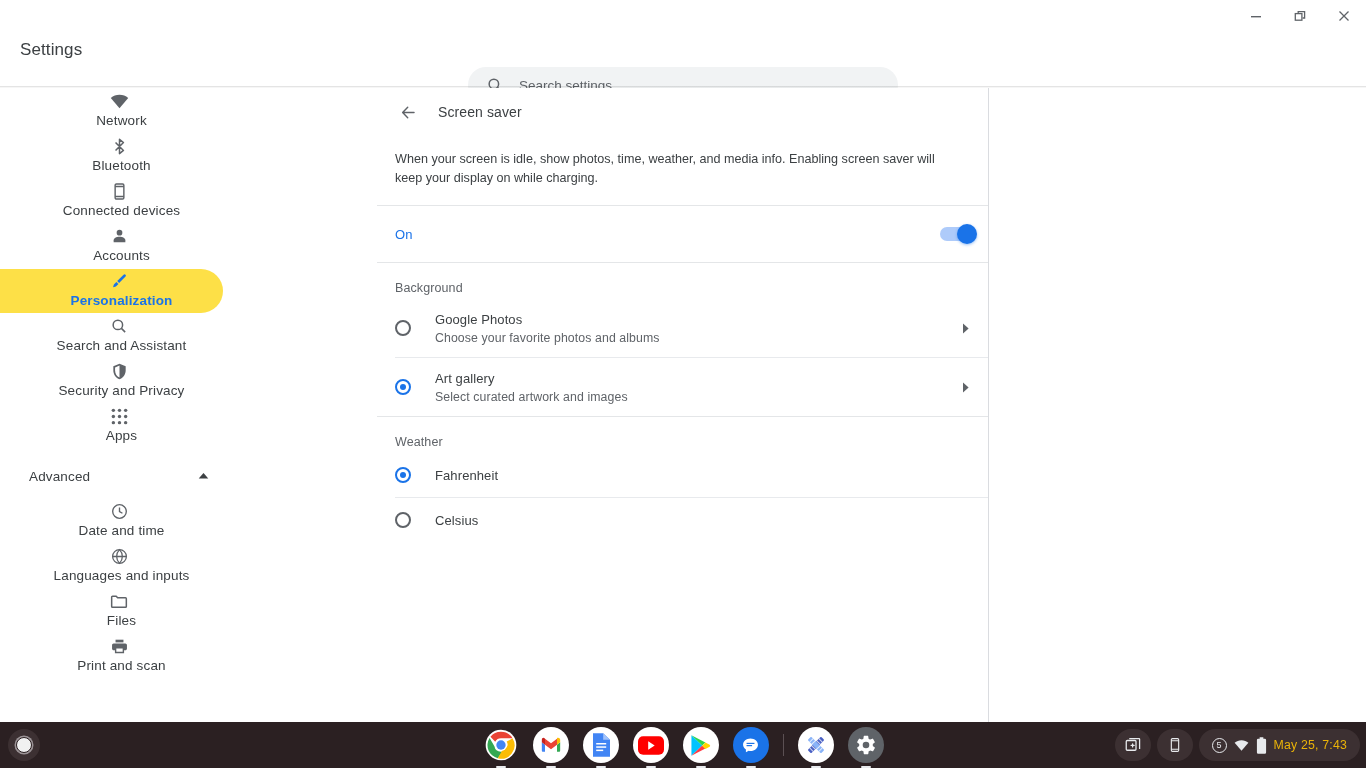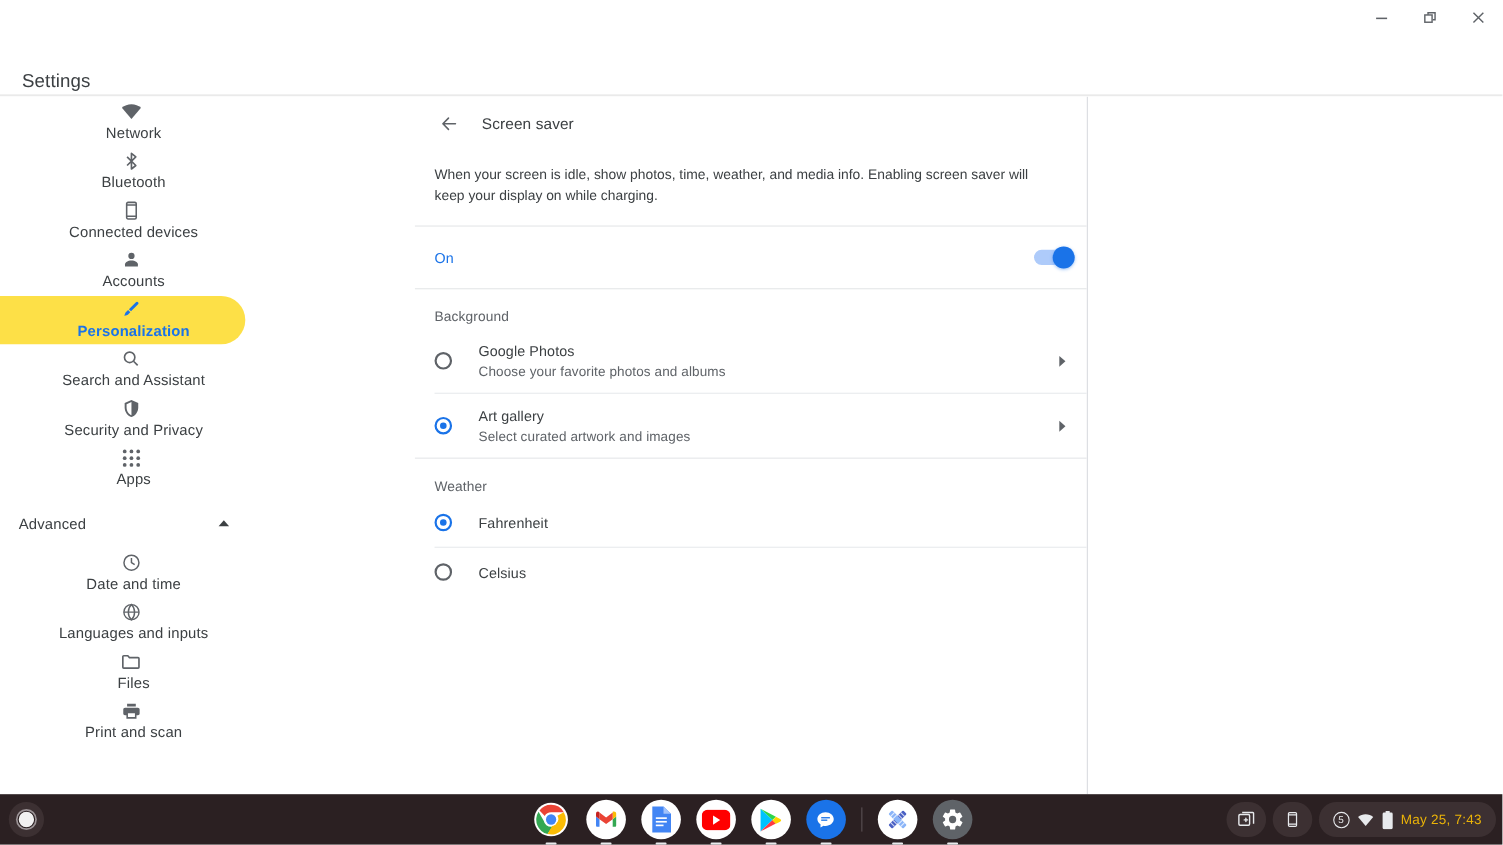--- a/index.html
+++ b/index.html
@@ -19,21 +19,21 @@
   }
   .wbtn {
     width: 44px; height: 32px;
     display: flex; align-items: center; justify-content: center;
     color: #5f6368;
   }
   .wbtn svg { display: block; }
 
   
   .sheader {
-    position: absolute; top: 48px; left: 0; width: 1220px; height: 54px;
+    position: absolute; top: 24px; left: 0; width: 1220px; height: 54px;
     background: #ffffff;
     display: flex; align-items: center;
   }
   .sheader-title {
     position: absolute; left: 20px; top: 16px;
     font-size: 17px; color: #3c4043; letter-spacing: .1px;
   }
   .searchbox {
     position: absolute; left: 468px; top: 43px;
     width: 430px; height: 36px;
@@ -83,20 +83,21 @@
     margin-left: 20px; font-size: 13.5px; letter-spacing: .15px; color: #3c4043;
   }
   .nav-item.selected { background: #fde047; }
   .nav-item.selected .nicon { color: #1a73e8; }
   .nav-item.selected .nlabel { color: #1a73e8; font-weight: bold; }
 
   .advanced-row {
     height: 44px; width: 223px;
     display: flex; align-items: center; cursor: pointer;
     margin-top: 6px;
+    padding-left: 12px;
   }
   .advanced-row .alabel {
     margin-left: 17px; font-size: 13.5px; color: #3c4043; letter-spacing: .15px;
   }
   .advanced-row .achev {
     margin-left: auto; margin-right: 14px; color: #3c4043; display: flex;
   }
 
   
   .maincol {

